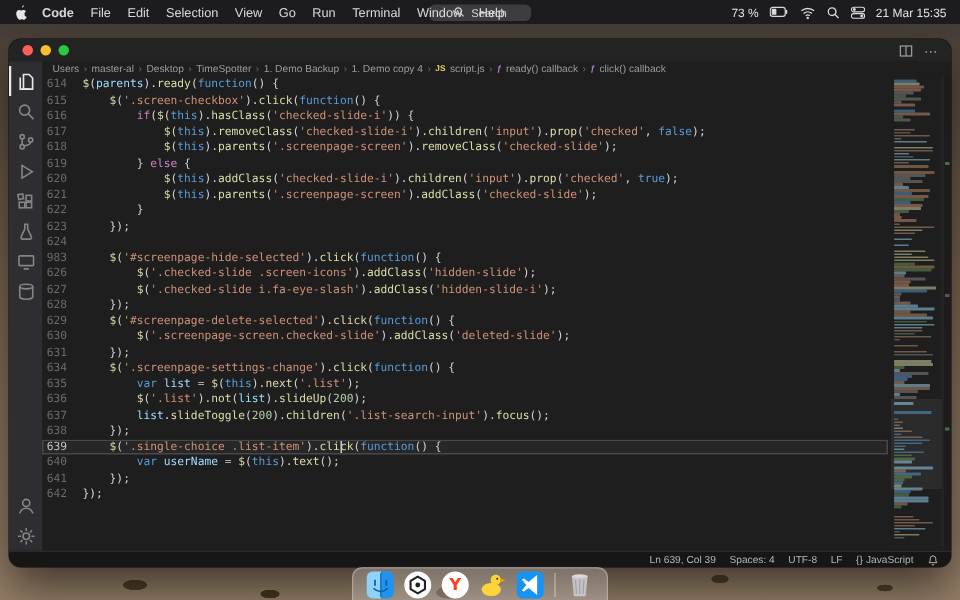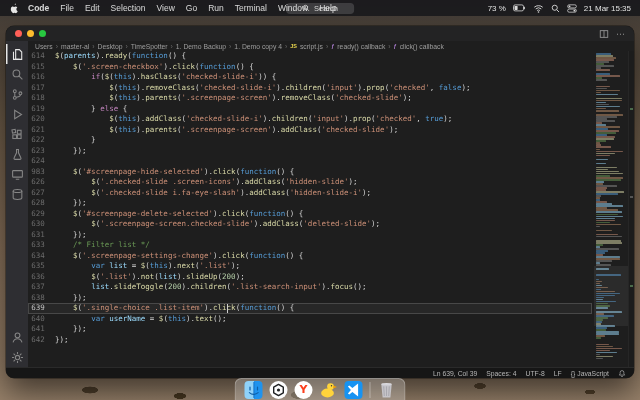--- a/index.html
+++ b/index.html
@@ -276,21 +276,20 @@
               <div class="code-line"><span class="ln">622</span><span class="code"><span class="tok-p">        }</span></span></div>
               <div class="code-line"><span class="ln">623</span><span class="code"><span class="tok-p">    });</span></span></div>
               <div class="code-line"><span class="ln">624</span><span class="code"></span></div>
               <div class="code-line"><span class="ln">983</span><span class="code"><span class="tok-p">    </span><span class="tok-f">$</span><span class="tok-p">(</span><span class="tok-s">'#screenpage-hide-selected'</span><span class="tok-p">).</span><span class="tok-f">click</span><span class="tok-p">(</span><span class="tok-k">function</span><span class="tok-p">() {</span></span></div>
               <div class="code-line"><span class="ln">626</span><span class="code"><span class="tok-p">        </span><span class="tok-f">$</span><span class="tok-p">(</span><span class="tok-s">'.checked-slide .screen-icons'</span><span class="tok-p">).</span><span class="tok-f">addClass</span><span class="tok-p">(</span><span class="tok-s">'hidden-slide'</span><span class="tok-p">);</span></span></div>
               <div class="code-line"><span class="ln">627</span><span class="code"><span class="tok-p">        </span><span class="tok-f">$</span><span class="tok-p">(</span><span class="tok-s">'.checked-slide i.fa-eye-slash'</span><span class="tok-p">).</span><span class="tok-f">addClass</span><span class="tok-p">(</span><span class="tok-s">'hidden-slide-i'</span><span class="tok-p">);</span></span></div>
               <div class="code-line"><span class="ln">628</span><span class="code"><span class="tok-p">    });</span></span></div>
               <div class="code-line"><span class="ln">629</span><span class="code"><span class="tok-p">    </span><span class="tok-f">$</span><span class="tok-p">(</span><span class="tok-s">'#screenpage-delete-selected'</span><span class="tok-p">).</span><span class="tok-f">click</span><span class="tok-p">(</span><span class="tok-k">function</span><span class="tok-p">() {</span></span></div>
               <div class="code-line"><span class="ln">630</span><span class="code"><span class="tok-p">        </span><span class="tok-f">$</span><span class="tok-p">(</span><span class="tok-s">'.screenpage-screen.checked-slide'</span><span class="tok-p">).</span><span class="tok-f">addClass</span><span class="tok-p">(</span><span class="tok-s">'deleted-slide'</span><span class="tok-p">);</span></span></div>
               <div class="code-line"><span class="ln">631</span><span class="code"><span class="tok-p">    });</span></span></div>
-              <div class="code-line"><span class="ln">633</span><span class="code"><span class="tok-p">    </span><span class="tok-m">/* Filter list */</span></span></div>
               <div class="code-line"><span class="ln">634</span><span class="code"><span class="tok-p">    </span><span class="tok-f">$</span><span class="tok-p">(</span><span class="tok-s">'.screenpage-settings-change'</span><span class="tok-p">).</span><span class="tok-f">click</span><span class="tok-p">(</span><span class="tok-k">function</span><span class="tok-p">() {</span></span></div>
               <div class="code-line"><span class="ln">635</span><span class="code"><span class="tok-p">        </span><span class="tok-k">var</span><span class="tok-p"> </span><span class="tok-v">list</span><span class="tok-p"> = </span><span class="tok-f">$</span><span class="tok-p">(</span><span class="tok-k">this</span><span class="tok-p">).</span><span class="tok-f">next</span><span class="tok-p">(</span><span class="tok-s">'.list'</span><span class="tok-p">);</span></span></div>
               <div class="code-line"><span class="ln">636</span><span class="code"><span class="tok-p">        </span><span class="tok-f">$</span><span class="tok-p">(</span><span class="tok-s">'.list'</span><span class="tok-p">).</span><span class="tok-f">not</span><span class="tok-p">(</span><span class="tok-v">list</span><span class="tok-p">).</span><span class="tok-f">slideUp</span><span class="tok-p">(</span><span class="tok-n">200</span><span class="tok-p">);</span></span></div>
               <div class="code-line"><span class="ln">637</span><span class="code"><span class="tok-p">        </span><span class="tok-v">list</span><span class="tok-p">.</span><span class="tok-f">slideToggle</span><span class="tok-p">(</span><span class="tok-n">200</span><span class="tok-p">).</span><span class="tok-f">children</span><span class="tok-p">(</span><span class="tok-s">'.list-search-input'</span><span class="tok-p">).</span><span class="tok-f">focus</span><span class="tok-p">();</span></span></div>
               <div class="code-line"><span class="ln">638</span><span class="code"><span class="tok-p">    });</span></span></div>
               <div class="code-line current"><span class="ln">639</span><span class="code"><span class="tok-p">    </span><span class="tok-f">$</span><span class="tok-p">(</span><span class="tok-s">'.single-choice .list-item'</span><span class="tok-p">).</span><span class="tok-f">click</span><span class="tok-p">(</span><span class="tok-k">function</span><span class="tok-p">() {</span><span class="cursor" style="left: calc(38ch);"></span></span></div>
               <div class="code-line"><span class="ln">640</span><span class="code"><span class="tok-p">        </span><span class="tok-k">var</span><span class="tok-p"> </span><span class="tok-v">userName</span><span class="tok-p"> = </span><span class="tok-f">$</span><span class="tok-p">(</span><span class="tok-k">this</span><span class="tok-p">).</span><span class="tok-f">text</span><span class="tok-p">();</span></span></div>
               <div class="code-line"><span class="ln">641</span><span class="code"><span class="tok-p">    });</span></span></div>
               <div class="code-line"><span class="ln">642</span><span class="code"><span class="tok-p">});</span></span></div>
             </div>

